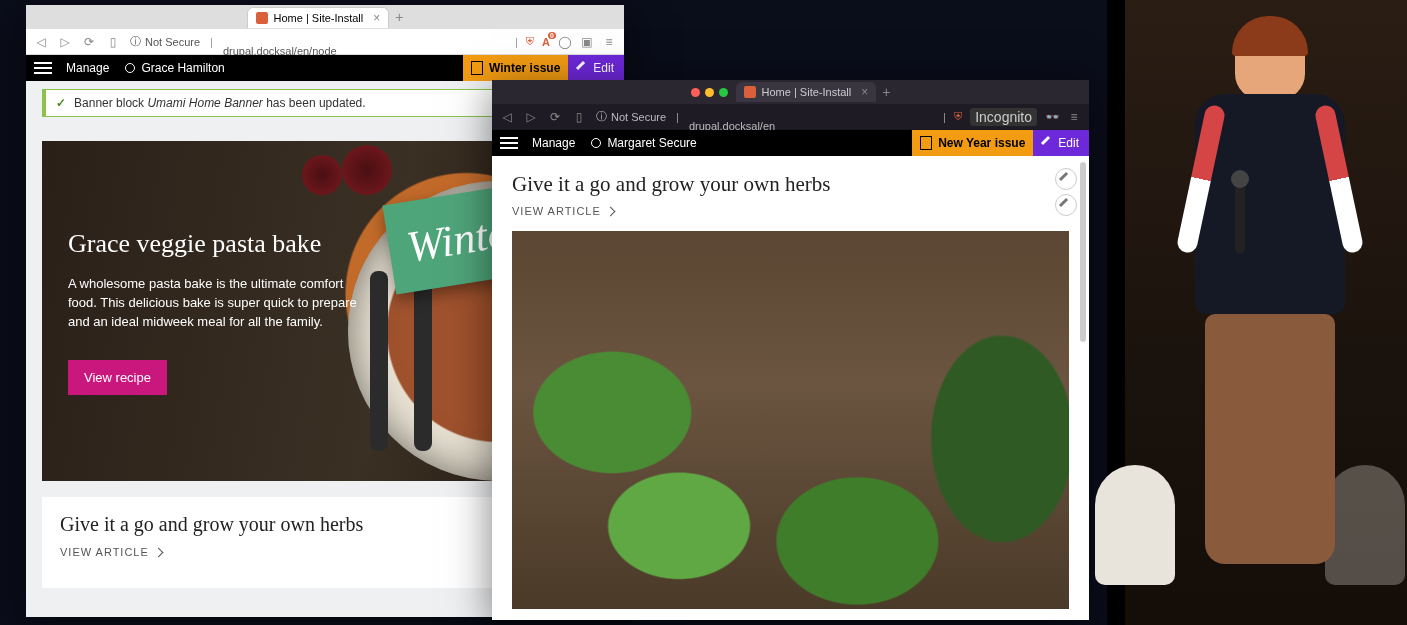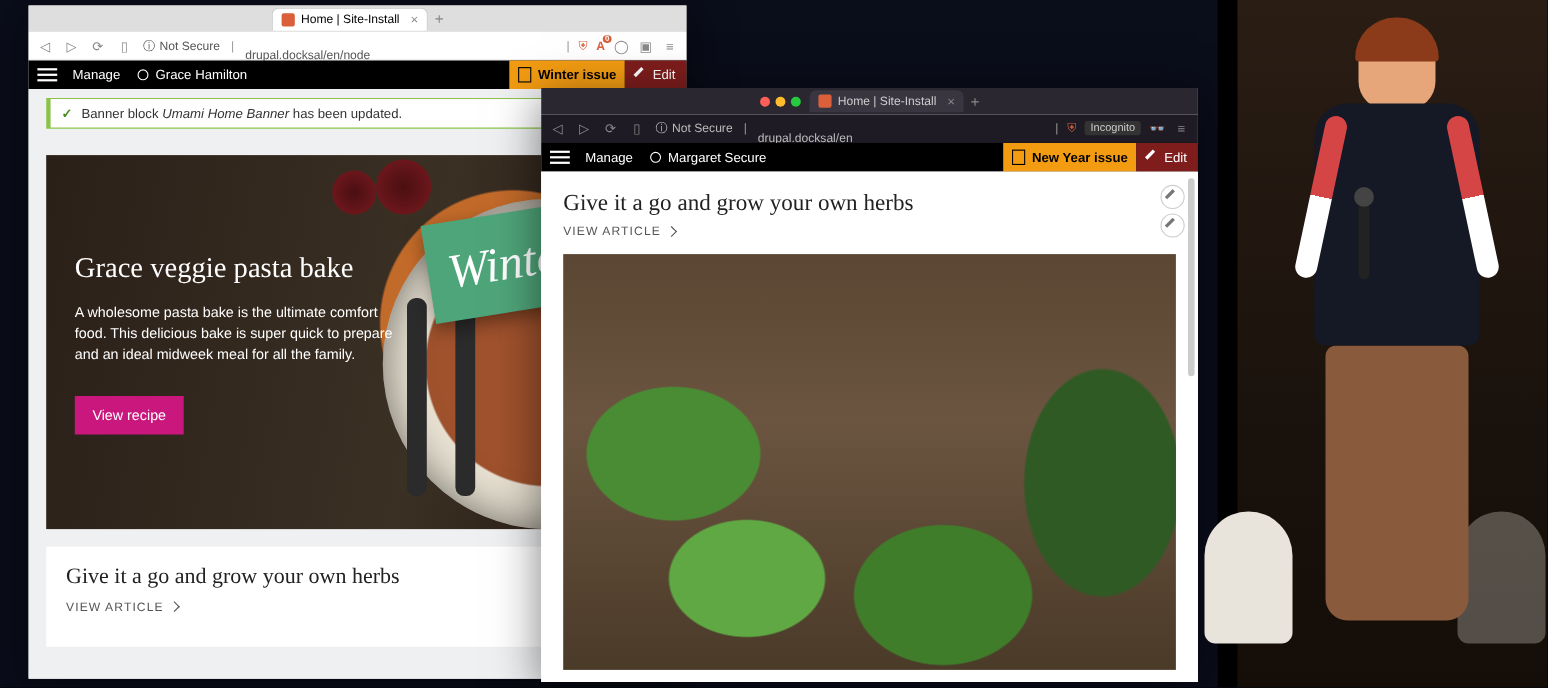--- a/index.html
+++ b/index.html
@@ -131,32 +131,32 @@
   .front .addrbar { background:#1e1b24; color:#bbb;}
   .navicn { color:#888; width:14px; text-align:center; font-size:12px;}
   .addrbar .sec { display:flex; align-items:center; gap:4px;}
   .addrbar .url { color:inherit;margin-top:18px; }
   .addrbar .sep { color:#999; }
   .addrbar .spacer{flex:1}
   .addr-right { display:flex; align-items:center; gap:8px;}
   .shield{color:#d9603b}
   .badge-a{position:relative;color:#d9603b;font-weight:bold;font-size:11px;}
   .badge-a sup{position:absolute;top:-4px;right:-6px;font-size:7px;background:#d9603b;color:#fff;border-radius:6px;padding:0 2px}
-  .incog{background:#333;color:#ccc;border-radius:3px;padding:1px 5px;font-size:10px}
+  .incog{background:#333;color:#ccc;border-radius:3px;padding:1px 5px;font-size:14px}
 
   
   .drupalbar { height:26px; background:#000; color:#fff; display:flex; align-items:center; font-size:12px;}
   .drupalbar .ham{width:18px;height:12px;margin:0 6px 0 8px;display:flex;flex-direction:column;justify-content:space-between}
   .drupalbar .ham span{height:2px;background:#fff}
   .drupalbar .item{padding:0 8px;display:flex;align-items:center;gap:6px;height:100%}
   .drupalbar .usericn{width:10px;height:10px;border:1.5px solid #fff;border-radius:50%}
   .drupalbar .spacer{flex:1}
   .issuebtn{background:#f39c12;color:#000;padding:5px 8px;font-weight:bold;display:flex;align-items:center;gap:6px;height:100%}
   .issuebtn .box{width:12px;height:14px;border:1.5px solid #000;position:relative}
-  .editbtn{background:#7f1d1d;color:#fff;padding:5px 10px;display:flex;align-items:center;gap:5px;height:100%}
+  .editbtn{background:#6d28d9;color:#fff;padding:5px 10px;display:flex;align-items:center;gap:5px;height:100%}
   .pencil{width:10px;height:10px;display:inline-block;transform:rotate(-45deg)}
   .pencil:before{content:'';display:block;width:10px;height:3px;background:currentColor}
 
   
   .contentA { flex:1; background:#eef0f2; overflow:hidden; position:relative;}
   .notice {
     margin: 8px 16px 0; padding:6px 10px;
     background:#fff; border:1px solid #8bc34a; border-left:4px solid #8bc34a;
     display:flex; align-items:center; gap:8px; font-size:12px; color:#333;
   }

